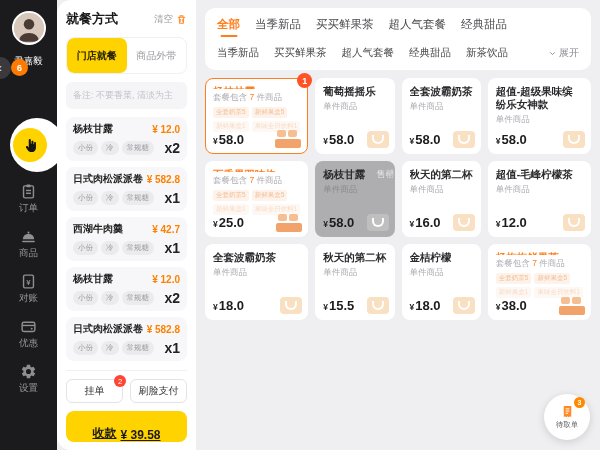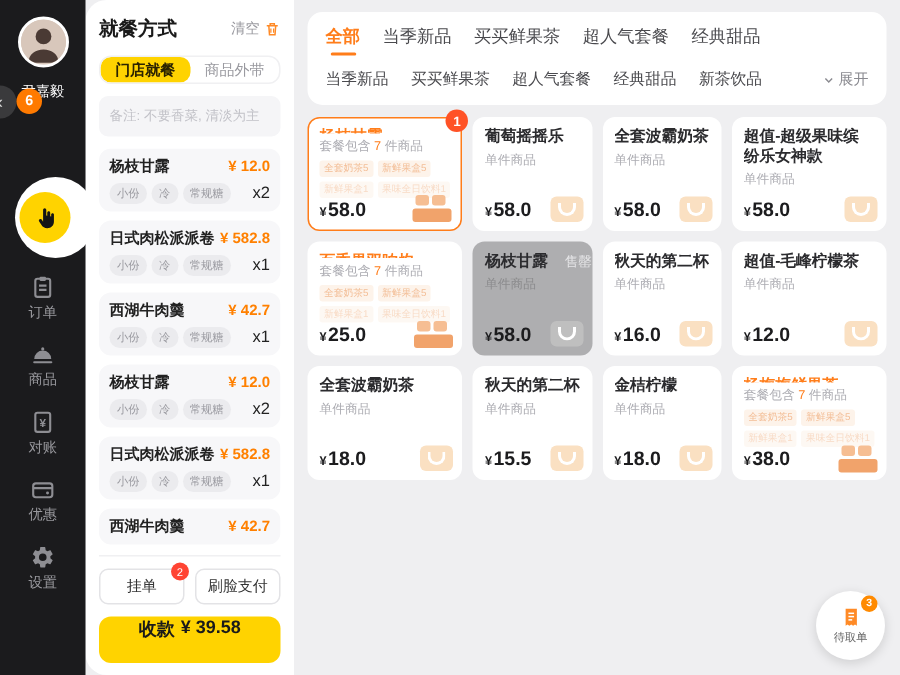--- a/index.html
+++ b/index.html
@@ -27,41 +27,41 @@
   .nav-label{font-size:9.5px;color:#98989D;}
 
   
   .cart{width:139px;background:#fff;border-radius:14px 0 0 14px;display:flex;flex-direction:column;
         padding:10px 9px 8px;position:relative;z-index:1;flex-shrink:0;}
   .cart-head{display:flex;justify-content:space-between;align-items:center;}
   .cart-title{font-size:13px;font-weight:bold;color:#1a1a1a;}
   .clear{display:flex;align-items:center;gap:3px;cursor:pointer;font-family:Liberation Serif, serif;}
   .clear-label{font-size:9.5px;color:#9a9aa0;}
   .clear svg{width:11px;height:11px;}
-  .cart-tabs{display:flex;margin-top:9px;border:1px solid #F0F0F2;border-radius:8px;height:19px;overflow:hidden;}
+  .cart-tabs{display:flex;margin-top:9px;border:1px solid #F0F0F2;border-radius:8px;height:37px;overflow:hidden;}
   .cart-tab{flex:1;display:flex;align-items:center;justify-content:center;font-size:10px;color:#9a9aa0;cursor:pointer;}
   .cart-tab.active{background:#FFD300;border-radius:7px;color:#2b2300;font-weight:bold;}
   .note{margin-top:8px;background:#F5F5F7;border-radius:6px;padding:7px;font-size:9px;color:#C2C2C8;}
   .cart-items{flex:1;overflow:hidden;margin-top:8px;display:flex;flex-direction:column;gap:6px;}
   .citem{background:#F7F7F9;border-radius:8px;padding:5px 7px;}
   .citem-top{display:flex;justify-content:space-between;align-items:center;}
   .citem-name{font-size:10px;font-weight:bold;color:#222;}
   .citem-price{font-size:10px;font-weight:bold;color:#FF8000;text-align:right;}
   .citem-bot{display:flex;justify-content:space-between;align-items:center;margin-top:4px;}
   .ctags{display:flex;gap:3px;}
   .ctag{background:#EBEBEE;color:#9a9aa0;font-size:7.5px;padding:2px 5px;border-radius:7px;white-space:nowrap;}
-  .cqty{font-size:11px;color:#222;font-weight:400;}
+  .cqty{font-size:14px;color:#222;font-weight:700;}
   .cart-foot{border-top:1px solid #F0F0F2;margin-top:6px;padding-top:8px;}
   .foot-row{display:flex;gap:7px;}
   .fbtn{flex:1;height:24px;border:1px solid #E3E3E6;border-radius:6px;display:flex;align-items:center;
         justify-content:center;font-size:10px;color:#333;position:relative;background:#fff;cursor:pointer;}
   .fbadge{position:absolute;top:-5px;right:-4px;min-width:12px;height:12px;border-radius:7px;background:#FF4433;
         color:#fff;font-size:7.5px;display:flex;align-items:center;justify-content:center;padding:0 2px;}
-  .checkout{margin-top:8px;height:31px;background:#FFD300;border-radius:8px;display:flex;align-items:flex-start;
-        justify-content:center;gap:4px;font-size:12px;font-weight:bold;color:#1a1a1a;cursor:pointer;}
+  .checkout{margin-top:8px;height:31px;background:#FFD300;border-radius:8px;display:flex;align-items:flex-end;
+        justify-content:center;gap:4px;font-size:12px;font-weight:bold;color:#1a1a1a;cursor:pointer;text-decoration:underline;}
 
   
   .main{flex:1;padding:8px 9px 0;display:flex;flex-direction:column;position:relative;}
   .toolbar{background:#fff;border-radius:10px;padding:9px 12px 10px;}
   .tab-row{display:flex;align-items:center;gap:15px;}
   .cat-tab{font-size:11.5px;color:#4a4a4e;position:relative;padding-bottom:3px;cursor:pointer;white-space:nowrap;}
   .cat-tab.active{color:#FF7D1A;font-weight:bold;}
   .cat-tab.active::after{content:"";position:absolute;left:50%;transform:translateX(-50%);bottom:-2px;
         width:17px;height:2.5px;border-radius:2px;background:#FF7D1A;}
   .search{margin-left:auto;background:#F2F2F5;border-radius:12px;height:22px;display:flex;align-items:center;

